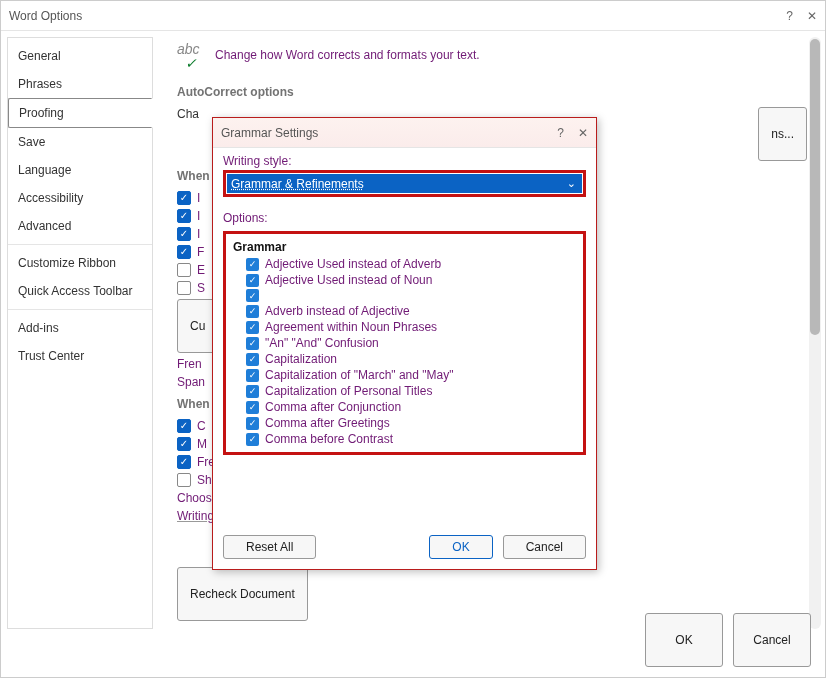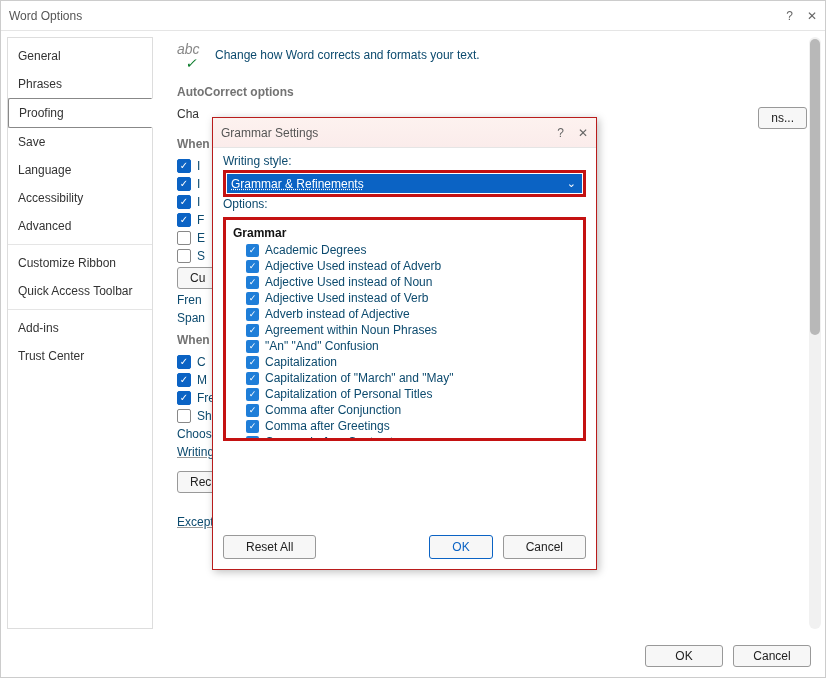--- a/index.html
+++ b/index.html
@@ -20,22 +20,22 @@
 .content { flex: 1; padding: 10px 18px; position: relative; overflow: hidden; }
 .header-row { display: flex; align-items: center; gap: 10px; margin-bottom: 16px; }
 .abc-icon { width: 28px; height: 28px; color: #888; position: relative; font-style: italic; font-size: 14px; }
 .abc-icon .check { color: #0a7a2a; position: absolute; bottom: -2px; left: 8px; font-size: 14px; }
 
 .section-title { font-weight: 600; margin: 8px 0; color: #737373; }
 .row { margin: 4px 0; display: flex; align-items: flex-start; gap: 6px; }
 .chk { width: 14px; height: 14px; border: 1px solid #888; border-radius: 2px; display: inline-flex; align-items: center; justify-content: center; background: #fff; }
 .chk.checked { background: #0b63c4; border-color: #0b63c4; }
 .chk.checked::after { content: "✓"; color: #fff; font-size: 10px; line-height: 1; }
-.label { color: #0c4a6e; }
-.btn { border: 1px solid #999; border-radius: 3px; background: #f7f7f7; padding: 3px 12px; color: #222; }
+.label { color: #701a75; }
+.btn { border: 1px solid #999; border-radius: 3px; background: #f7f7f7; padding: 19px 12px; color: #222; }
 .btn.primary { border-color: #0b63c4; }
 .select { border: 1px solid #999; border-radius: 2px; padding: 2px 18px 2px 6px; position: relative; background: #fdba74; }
 .select::after { content: "⌄"; position: absolute; right: 4px; top: 0; color: #555; }
 .underline { text-decoration: underline; text-decoration-color: #999; }
 
 .footer { position: absolute; bottom: 10px; right: 14px; display: flex; gap: 10px; }
 .footer .btn { width: 78px; text-align: center; }
 
 .scrollbar { position: absolute; right: 4px; top: 36px; bottom: 48px; width: 12px; background: #f1f1f1; border-radius: 6px; }
 .scrollbar .thumb { position: absolute; left: 1px; right: 1px; top: 2px; height: 50%; background: #b8b8b8; border-radius: 5px; }
@@ -199,40 +199,35 @@
     </span>
   </div>
   <div class="pad">
     <div class="writing-style-label label">Writing style:</div>
     <div class="ws-select-wrap">
       <div class="ws-select">
         <span class="seltext">Grammar &amp; Refinements</span>
         <span class="caret">⌄</span>
       </div>
     </div>
-    <div class="label" style="margin-top:0">Options:</div>
+    <div class="label" style="margin-top:14px">Options:</div>
     <div class="options-box-wrap">
       <div class="options-box">
         <div class="grp-title">Grammar</div>
         <div id="opts-container">
             <div class="opt-row">
               <span class="sub-chk"></span>
-              <span class="label">Academic Degrees</span>
-            </div>
-            <div class="opt-row">
-              <span class="sub-chk"></span>
               <span class="label">Adjective Used instead of Adverb</span>
             </div>
             <div class="opt-row">
               <span class="sub-chk"></span>
               <span class="label">Adjective Used instead of Noun</span>
             </div>
             <div class="opt-row">
               <span class="sub-chk"></span>
-              <span class="label">Adjective Used instead of Verb</span>
             </div>
             <div class="opt-row">
               <span class="sub-chk"></span>
               <span class="label">Adverb instead of Adjective</span>
             </div>
             <div class="opt-row">
               <span class="sub-chk"></span>
               <span class="label">Agreement within Noun Phrases</span>
             </div>
             <div class="opt-row">

